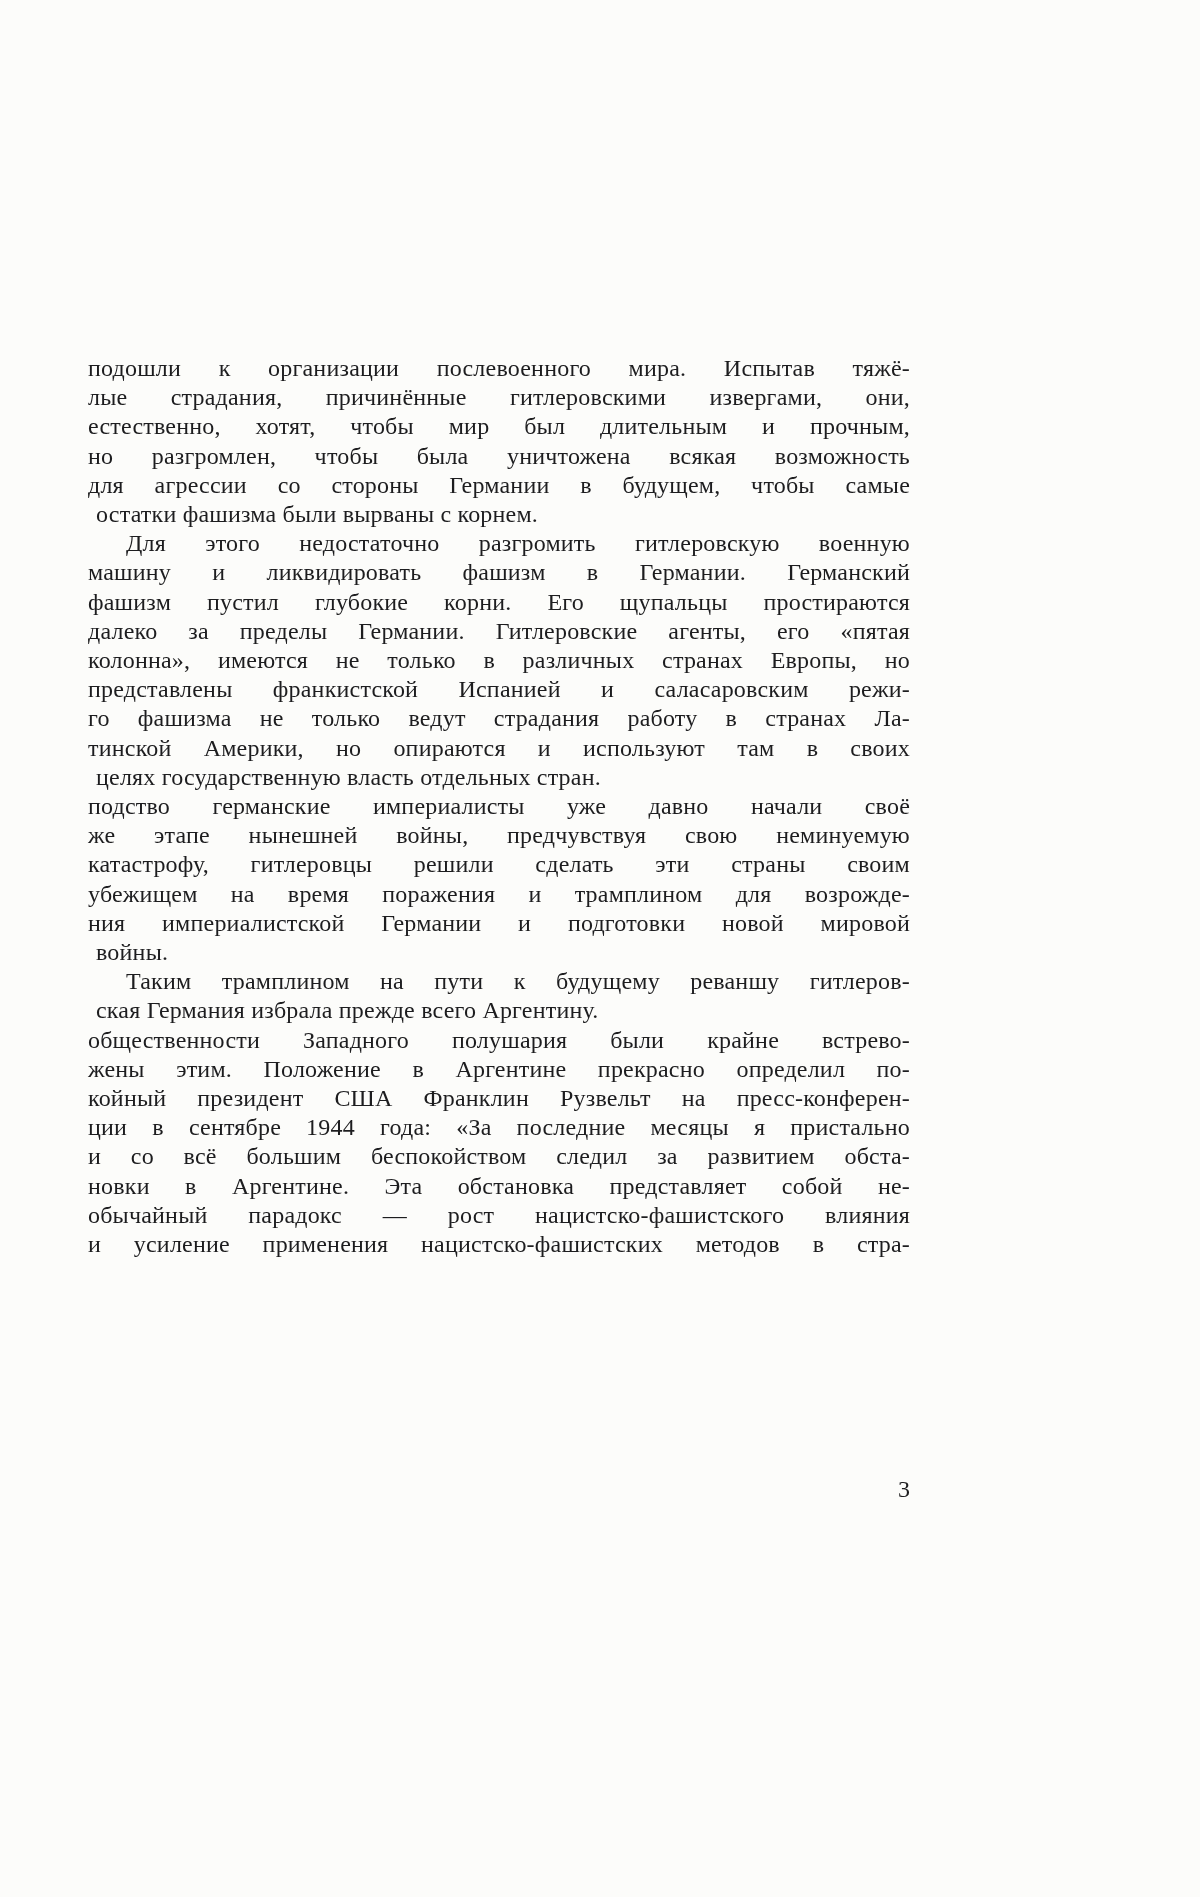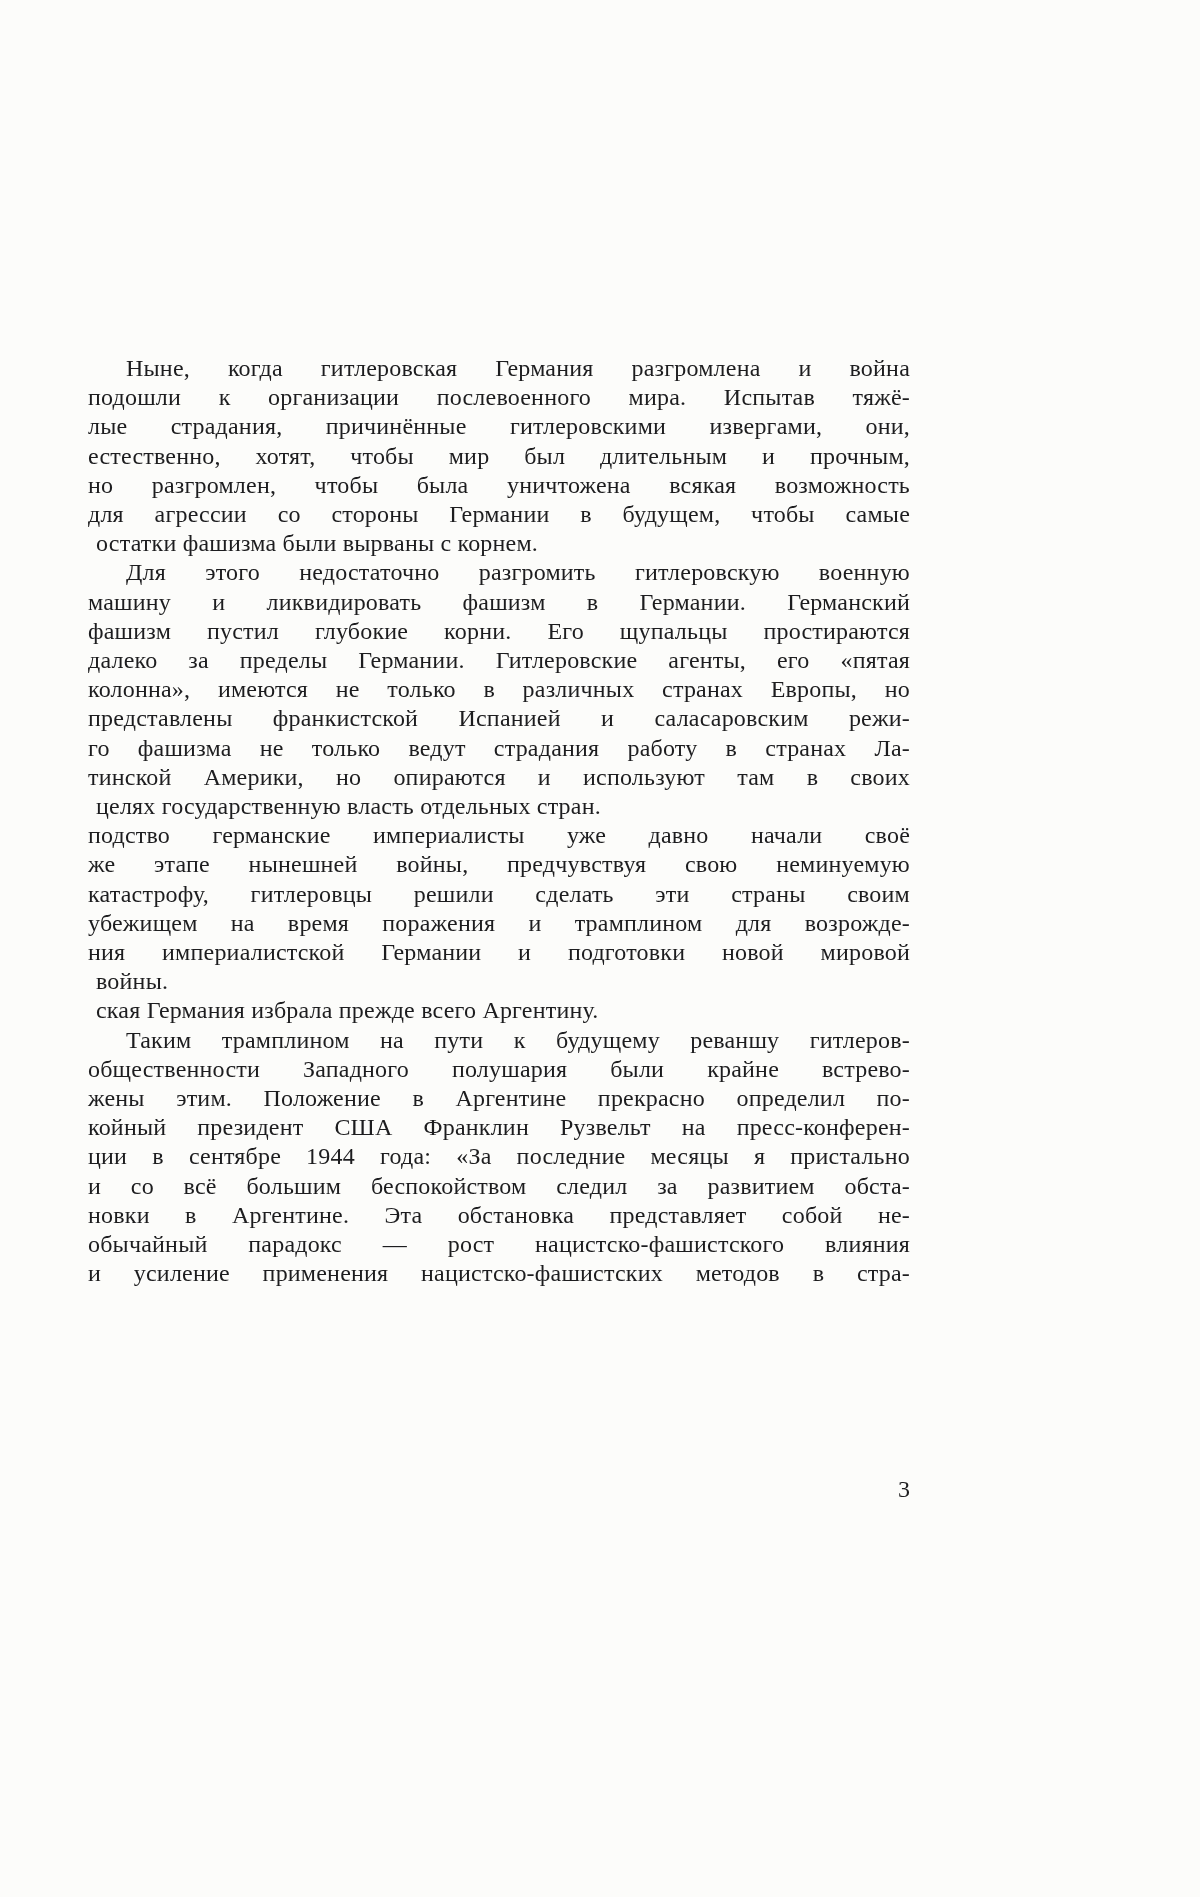--- a/index.html
+++ b/index.html
@@ -53,21 +53,20 @@
   }
 </style>
 </head>
 <body>
 
 <div class="page">
 
   <div class="text-block">
 
     <div class="paragraph">
-      <div class="line first">Ныне, когда гитлеровская Германия разгромлена и война</div>
       <div class="line">подошли к организации послевоенного мира. Испытав тяжё-</div>
       <div class="line">лые страдания, причинённые гитлеровскими извергами, они,</div>
       <div class="line">естественно, хотят, чтобы мир был длительным и прочным,</div>
       <div class="line">но разгромлен, чтобы была уничтожена всякая возможность</div>
       <div class="line">для агрессии со стороны Германии в будущем, чтобы самые</div>
       <div class="line last">остатки фашизма были вырваны с корнем.</div>
     </div>
 
     <div class="paragraph">
       <div class="line first">Для этого недостаточно разгромить гитлеровскую военную</div>
@@ -84,22 +83,22 @@
     <div class="paragraph">
       <div class="line">подство германские империалисты уже давно начали своё</div>
       <div class="line">же этапе нынешней войны, предчувствуя свою неминуемую</div>
       <div class="line">катастрофу, гитлеровцы решили сделать эти страны своим</div>
       <div class="line">убежищем на время поражения и трамплином для возрожде-</div>
       <div class="line">ния империалистской Германии и подготовки новой мировой</div>
       <div class="line last">войны.</div>
     </div>
 
     <div class="paragraph">
+      <div class="line first">Таким трамплином на пути к будущему реваншу гитлеров-</div>
       <div class="line last">ская Германия избрала прежде всего Аргентину.</div>
-      <div class="line first">Таким трамплином на пути к будущему реваншу гитлеров-</div>
     </div>
 
     <div class="paragraph">
       <div class="line">общественности Западного полушария были крайне встрево-</div>
       <div class="line">жены этим. Положение в Аргентине прекрасно определил по-</div>
       <div class="line">койный президент США Франклин Рузвельт на пресс-конферен-</div>
       <div class="line">ции в сентябре 1944 года: «За последние месяцы я пристально</div>
       <div class="line">и со всё большим беспокойством следил за развитием обста-</div>
       <div class="line">новки в Аргентине. Эта обстановка представляет собой не-</div>
       <div class="line">обычайный парадокс — рост нацистско-фашистского влияния</div>

